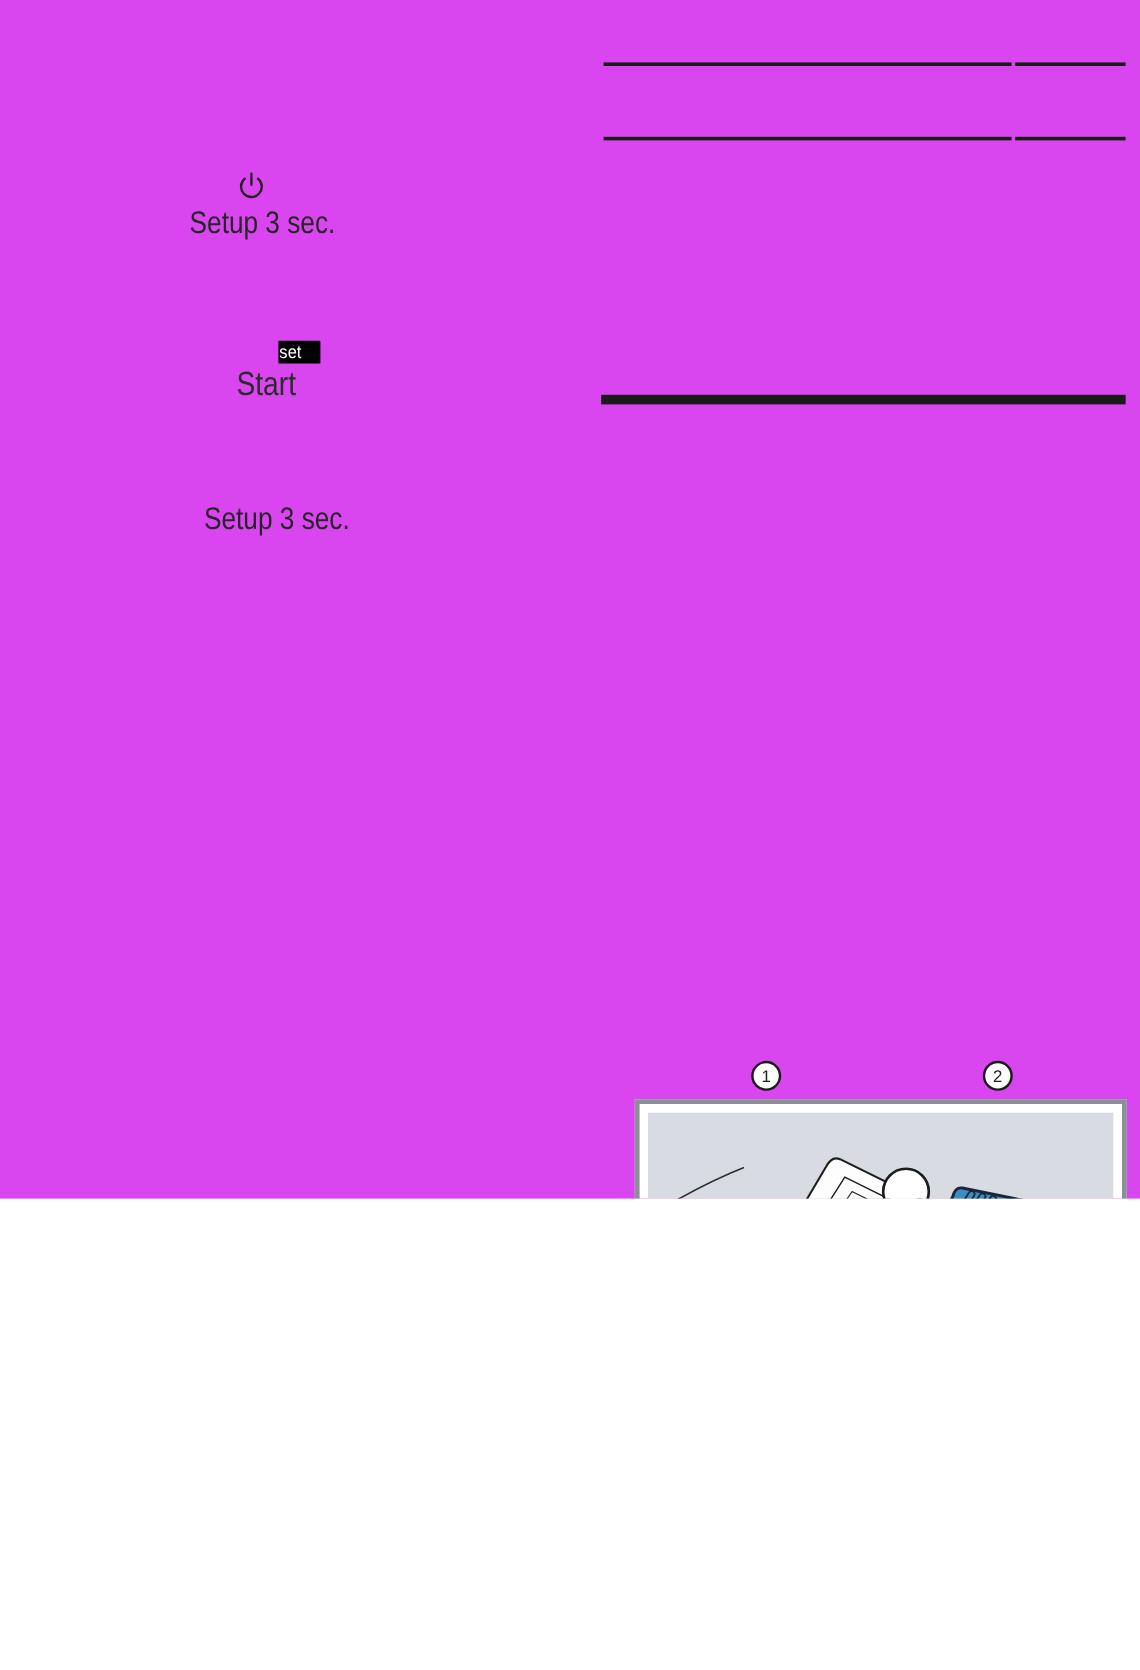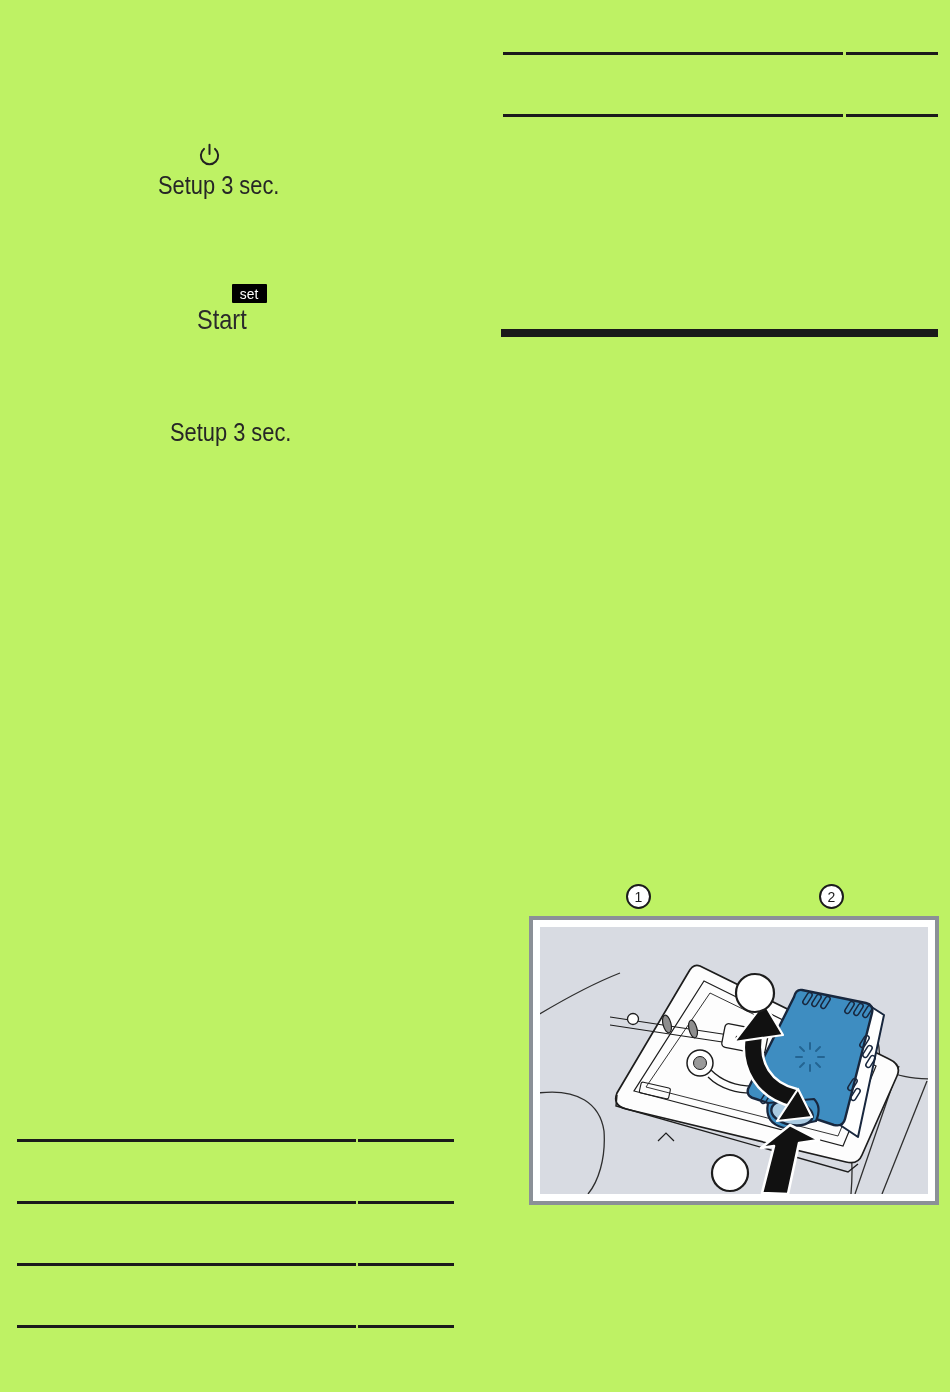--- a/index.html
+++ b/index.html
@@ -5,32 +5,32 @@
   :root{
     --lid-blue:#3e8dc1;
     --lid-blue-dark:#18273e;
     --latch-blue:#aacbe2;
     --panel-bg:#d8dbe2;
     --frame-border:#8b9097;
     --rule-black:#1b1b1b;
   }
   html,body{margin:0;padding:0;background:#fff;}
   .page{
-    position:relative;width:950px;height:1392px;background:#bef264;overflow:hidden;
+    position:relative;width:950px;height:999px;background:#d946ef;overflow:hidden;
     font-family:"Liberation Sans",sans-serif;color:#222;
   }
   .txt{position:absolute;white-space:nowrap;color:#262626;}
   .cond{transform:scaleX(.84);transform-origin:0 50%;}
   .setup1{left:158px;top:170px;font-size:26px;line-height:30px;}
   .setup2{left:170px;top:417px;font-size:26px;line-height:30px;}
   .start{left:197px;top:304px;font-size:28px;line-height:32px;color:#2b2b2b;}
   .power{position:absolute;left:197px;top:141px;width:25px;height:26px;}
   .setbadge{
     position:absolute;left:232px;top:284px;width:35px;height:19px;background:#000;
-    color:#fff;font-size:15px;display:flex;align-items:center;justify-content:center;
+    color:#fff;font-size:15px;display:flex;align-items:center;justify-content:flex-start;
     border-radius:1px;
   }
   .setbadge span{transform:scaleX(.92);}
   .rule{position:absolute;height:3px;background:var(--rule-black);}
   .bar{position:absolute;left:501px;top:329px;width:437px;height:8px;background:#1a1a1a;}
   .callout{
     position:absolute;width:21px;height:21px;border:2px solid #1c1c1c;border-radius:50%;
     display:flex;align-items:center;justify-content:center;font-size:14px;color:#1c1c1c;
     background:#fff;
   }

